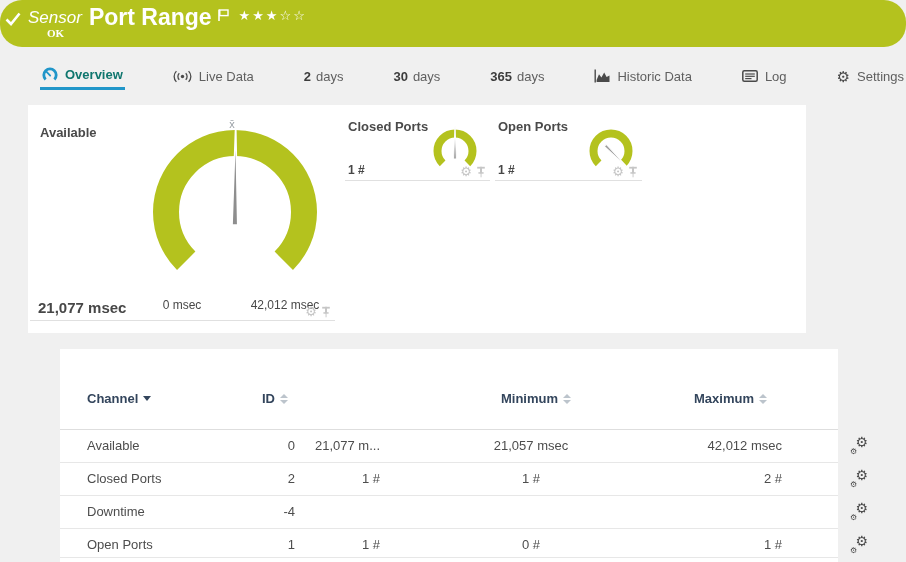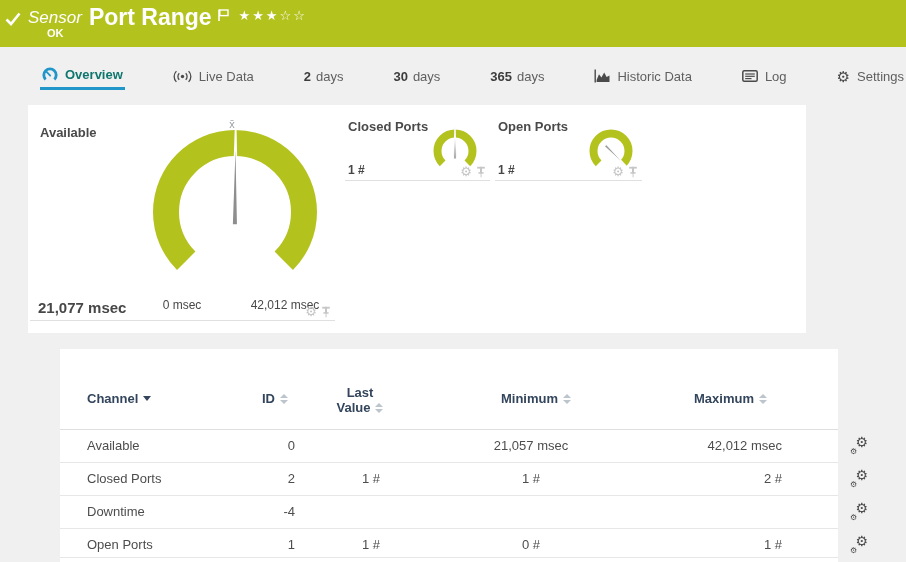--- a/index.html
+++ b/index.html
@@ -7,29 +7,29 @@
   body {
     font-family:"Liberation Sans", sans-serif;
     background:#f0f0f0;
     position:relative;
     color:#4a4a4a;
   }
 
   
   .status-header {
     position:absolute; top:0; left:0; width:906px; height:47px;
-    background:#b4c21e; color:#fff;
+    background:#b4c21e; color:#fff;border-radius:22px;
   }
   .sh-row1 { position:absolute; top:4px; left:5px; display:flex; align-items:center; }
   .check-icon { width:16px; height:14px; margin-right:7px; margin-top:2px; }
   .sensor-kind { font-style:italic; font-size:17px; font-weight:400; margin-right:7px; }
   .sensor-name { font-size:23px; font-weight:700; }
   .flag-icon { width:11px; height:12px; margin-left:6px; margin-bottom:6px; }
   .rating-stars { font-size:13px; letter-spacing:2px; margin-left:10px; margin-bottom:4px; color:#fff; }
-  .sh-status { position:absolute; top:27px; left:47px; font-size:11px; font-weight:700; }
+  .sh-status { position:absolute; top:27px; left:47px; font-size:11px; font-weight:700;font-family:Liberation Serif, serif; }
 
   
   .tabbar {
     position:absolute; top:62px; left:40px; width:866px; height:31px;
     display:flex; align-items:stretch;
   }
   .tab {
     display:flex; align-items:center; gap:7px;
     font-size:13px; color:#5f5f5f; cursor:pointer;
     padding:0 2px; height:28px; white-space:nowrap;
@@ -239,35 +239,32 @@
 </div>
 
 <div class="panel panel-table">
   <div class="thead">
     <div class="th th-channel">
       <span>Channel</span><span class="sort-caret"></span>
     </div>
     <div class="th th-id">
       <span>ID</span><span class="sort-arrows"><i class="up"></i><i class="dn"></i></span>
     </div>
-    <div class="th th-last">
-      <span>Last</span><br>
-      <span>Value</span><span class="sort-arrows"><i class="up"></i><i class="dn"></i></span>
-    </div>
     <div class="th th-min">
       <span>Minimum</span><span class="sort-arrows"><i class="up"></i><i class="dn"></i></span>
     </div>
     <div class="th th-max">
       <span>Maximum</span><span class="sort-arrows"><i class="up"></i><i class="dn"></i></span>
     </div>
   </div>
 
   <div class="trow" style="top:81px;">
     <span class="cell c-channel">Available</span>
     <span class="cell c-id">0</span>
+    <span class="cell c-last">21,077 m...</span>
     <span class="cell c-min">21,057 msec</span>
     <span class="cell c-max">42,012 msec</span>
     <span class="cell c-set">
         <span class="chset-icon">
           <span class="g1">⚙</span>
           <span class="g2">⚙</span>
         </span>
       </span>
   </div>
   <div class="trow" style="top:114px;">

